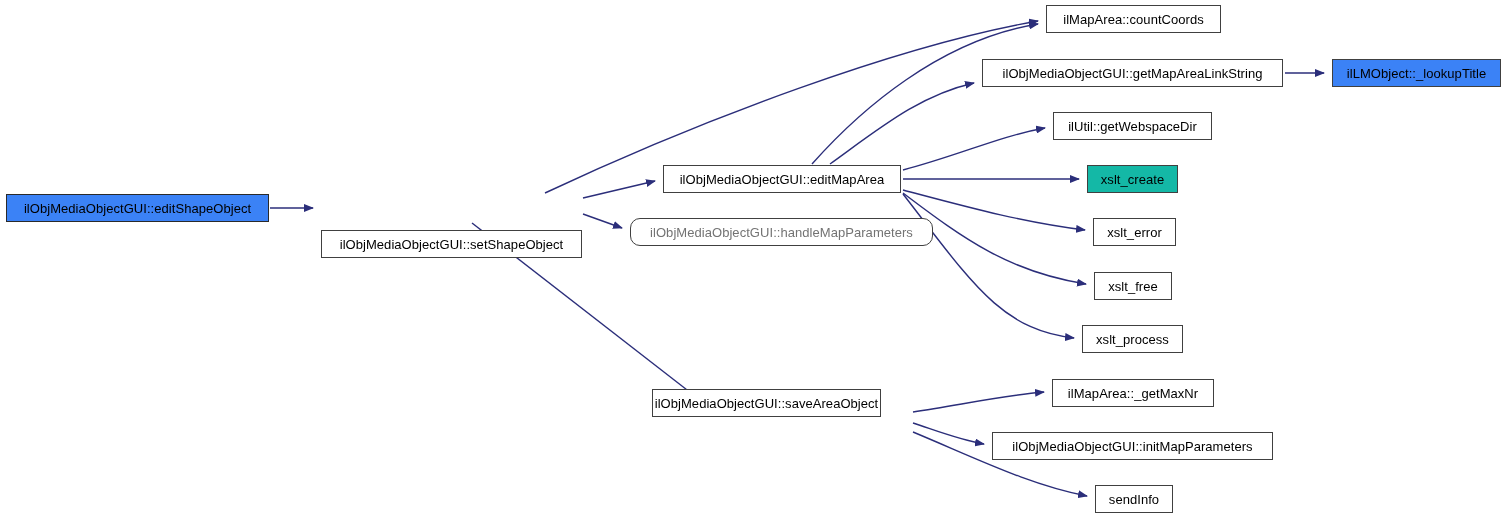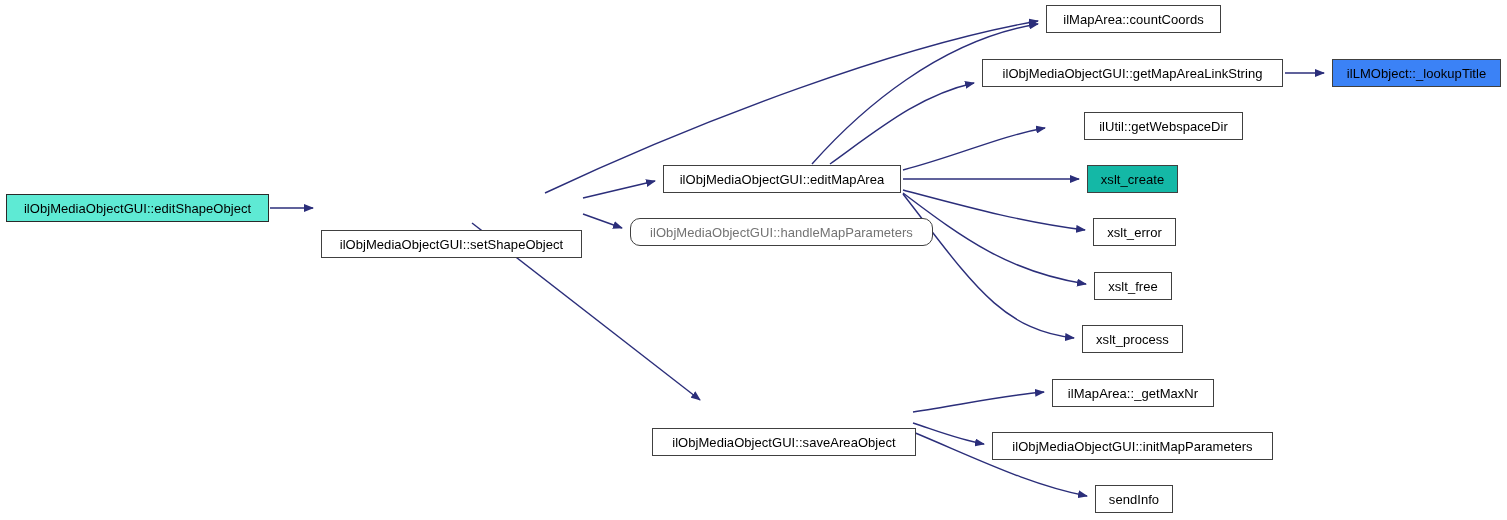--- a/index.html
+++ b/index.html
@@ -73,45 +73,45 @@
         <path class="edge-path" d="M 903,190 C 960,205 1020,222 1085,230" stroke="#2b2e7a" marker-end="url(#arrowhead)"></path>
         <path class="edge-path" d="M 903,193 C 965,240 1010,272 1086,284" stroke="#2b2e7a" marker-end="url(#arrowhead)"></path>
         <path class="edge-path" d="M 903,194 C 970,280 1000,330 1074,338" stroke="#2b2e7a" marker-end="url(#arrowhead)"></path>
         <path class="edge-path" d="M 1285,73 L 1324,73" stroke="#2b2e7a" marker-end="url(#arrowhead)"></path>
         <path class="edge-path" d="M 913,412 C 960,405 1000,396 1044,392" stroke="#2b2e7a" marker-end="url(#arrowhead)"></path>
         <path class="edge-path" d="M 913,423 C 940,432 960,440 984,444" stroke="#2b2e7a" marker-end="url(#arrowhead)"></path>
         <path class="edge-path" d="M 913,432 C 980,460 1030,485 1087,496" stroke="#2b2e7a" marker-end="url(#arrowhead)"></path>
       </g>
   </svg>
   <div id="node-layer">
-      <div class="node-box current" style="left: 6px; top: 194px; width: 263px; height: 28px; border-color: rgb(42, 42, 42); background: #5eead4; color: rgb(0, 0, 0);">
+      <div class="node-box current" style="left: 6px; top: 194px; width: 263px; height: 28px; border-color: rgb(42, 42, 42); background: #3b82f6; color: rgb(0, 0, 0);">
         <span class="node-label">ilObjMediaObjectGUI::editShapeObject</span>
       </div>
       <div class="node-box" style="left: 321px; top: 194px; width: 261px; height: 28px; border-color: rgb(64, 64, 64); background: rgb(255, 255, 255); color: rgb(0, 0, 0); margin-top: 36px;">
         <span class="node-label">ilObjMediaObjectGUI::setShapeObject</span>
       </div>
       <div class="node-box" style="left: 663px; top: 165px; width: 238px; height: 28px; border-color: rgb(64, 64, 64); background: rgb(255, 255, 255); color: rgb(0, 0, 0);">
         <span class="node-label">ilObjMediaObjectGUI::editMapArea</span>
       </div>
       <div class="node-box" style="left: 630px; top: 218px; width: 303px; height: 28px; border-color: rgb(64, 64, 64); background: rgb(255, 255, 255); color: #737373; border-radius: 10px;">
         <span class="node-label">ilObjMediaObjectGUI::handleMapParameters</span>
       </div>
-      <div class="node-box" style="left: 652px; top: 428px; width: 264px; height: 28px; border-color: rgb(64, 64, 64); background: rgb(255, 255, 255); color: rgb(0, 0, 0);">
+      <div class="node-box" style="left: 652px; top: 389px; width: 229px; height: 28px; border-color: rgb(64, 64, 64); background: rgb(255, 255, 255); color: rgb(0, 0, 0);">
         <span class="node-label">ilObjMediaObjectGUI::saveAreaObject</span>
       </div>
       <div class="node-box" style="left: 1046px; top: 5px; width: 175px; height: 28px; border-color: rgb(64, 64, 64); background: rgb(255, 255, 255); color: rgb(0, 0, 0);">
         <span class="node-label">ilMapArea::countCoords</span>
       </div>
       <div class="node-box" style="left: 982px; top: 59px; width: 301px; height: 28px; border-color: rgb(64, 64, 64); background: rgb(255, 255, 255); color: rgb(0, 0, 0);">
         <span class="node-label">ilObjMediaObjectGUI::getMapAreaLinkString</span>
       </div>
       <div class="node-box" style="left: 1332px; top: 59px; width: 169px; height: 28px; border-color: rgb(64, 64, 64); background: #3b82f6; color: rgb(0, 0, 0);">
         <span class="node-label">ilLMObject::_lookupTitle</span>
       </div>
-      <div class="node-box" style="left: 1084px; top: 112px; width: 159px; height: 28px; border-color: rgb(64, 64, 64); background: rgb(255, 255, 255); color: rgb(0, 0, 0);">
+      <div class="node-box" style="left: 1053px; top: 112px; width: 159px; height: 28px; border-color: rgb(64, 64, 64); background: rgb(255, 255, 255); color: rgb(0, 0, 0);">
         <span class="node-label">ilUtil::getWebspaceDir</span>
       </div>
       <div class="node-box" style="left: 1087px; top: 165px; width: 91px; height: 28px; border-color: rgb(64, 64, 64); background: #14b8a6; color: rgb(0, 0, 0); text-align: right;">
         <span class="node-label">xslt_create</span>
       </div>
       <div class="node-box" style="left: 1093px; top: 218px; width: 83px; height: 28px; border-color: rgb(64, 64, 64); background: rgb(255, 255, 255); color: rgb(0, 0, 0);">
         <span class="node-label">xslt_error</span>
       </div>
       <div class="node-box" style="left: 1094px; top: 272px; width: 78px; height: 28px; border-color: rgb(64, 64, 64); background: rgb(255, 255, 255); color: rgb(0, 0, 0);">
         <span class="node-label">xslt_free</span>

